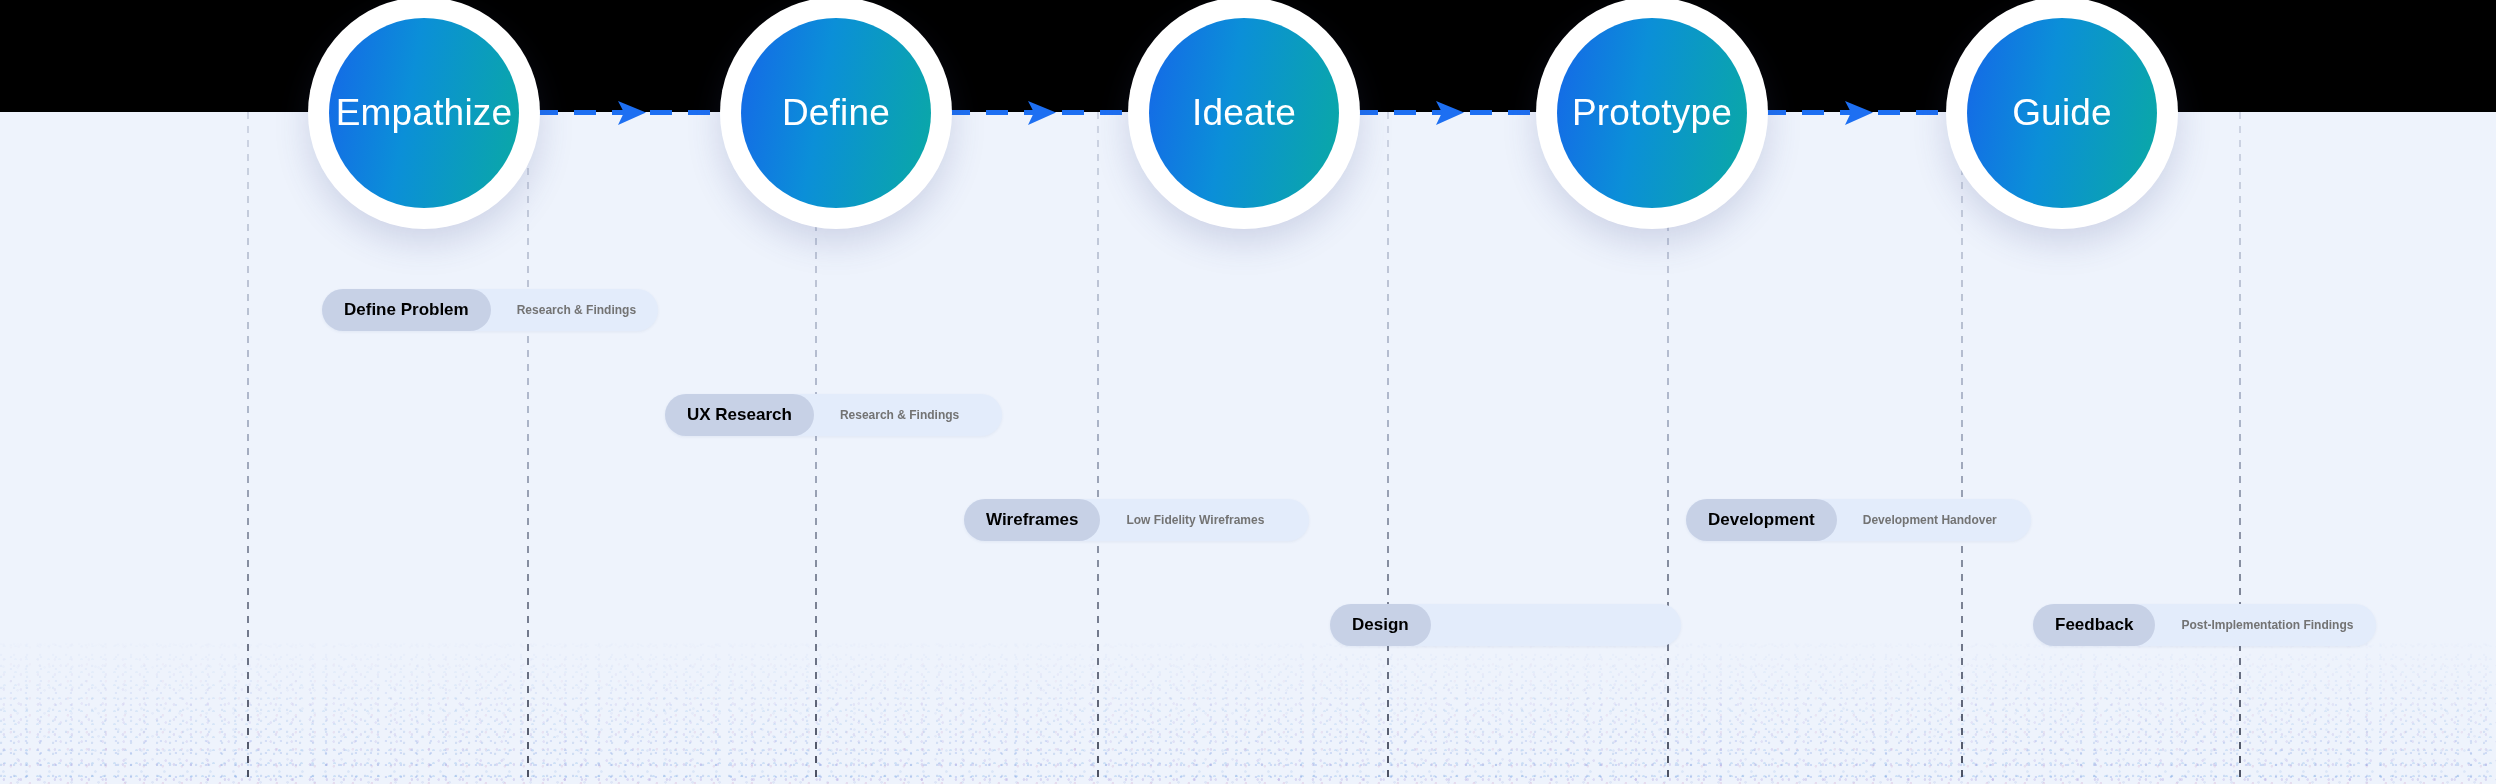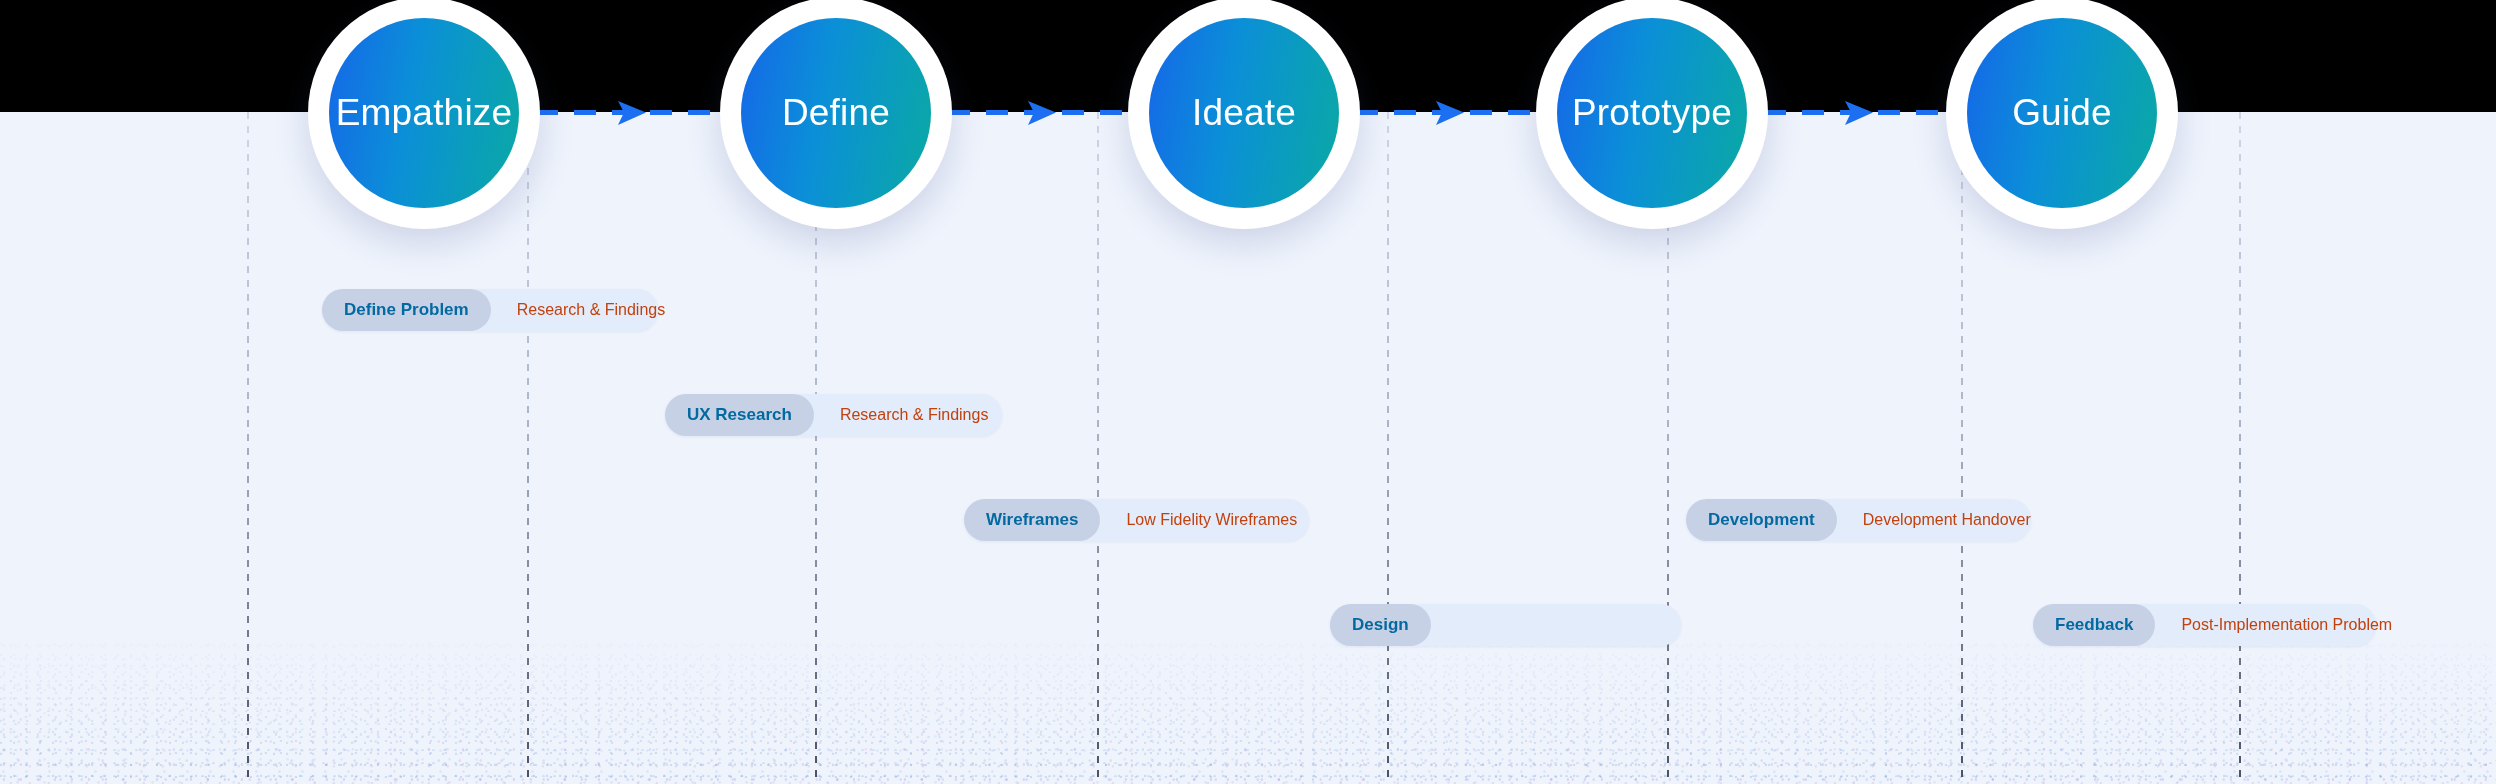--- a/index.html
+++ b/index.html
@@ -70,26 +70,26 @@
   }
   
   .pill{
     position:absolute; height:42px; display:flex; align-items:stretch;
     border-radius:21px; background:#e3ecfb;
     box-shadow:0 1px 3px rgba(70,90,140,.08);
   }
   .pill-key{
     display:flex; align-items:center; justify-content:center;
     background:#c7d1e6; border-radius:21px;
-    padding:0 22px; font-size:17px; font-weight:700; color:#0369a1;
+    padding:0 22px; font-size:17px; font-weight:700; color:#000000;
     white-space:nowrap;
   }
   .pill-desc{
     display:flex; align-items:center; justify-content:center;
-    padding:0 26px; font-size:16px; font-weight:400; color:#c2410c;
+    padding:0 26px; font-size:12px; font-weight:700; color:#737373;
     white-space:pre;
   }
 </style>
 </head>
 <body>
 
 <div id="stage">
 
   <div id="canvas">
     <div id="noise"></div>
@@ -165,17 +165,17 @@
       </div>
       <div class="pill" style="left: 1686px; top: 499px; width: 345px;">
         <div class="pill-key">Development</div>
         <div class="pill-desc">Development Handover</div>
       </div>
       <div class="pill" style="left: 1330px; top: 604px; width: 351px; gap: 26px;">
         <div class="pill-key">Design</div>
       </div>
       <div class="pill" style="left: 2033px; top: 604px; width: 343px;">
         <div class="pill-key">Feedback</div>
-        <div class="pill-desc">Post-Implementation Problem</div>
+        <div class="pill-desc">Post-Implementation Findings</div>
       </div>
     </div>
 
 </div>
 
 </body></html>

